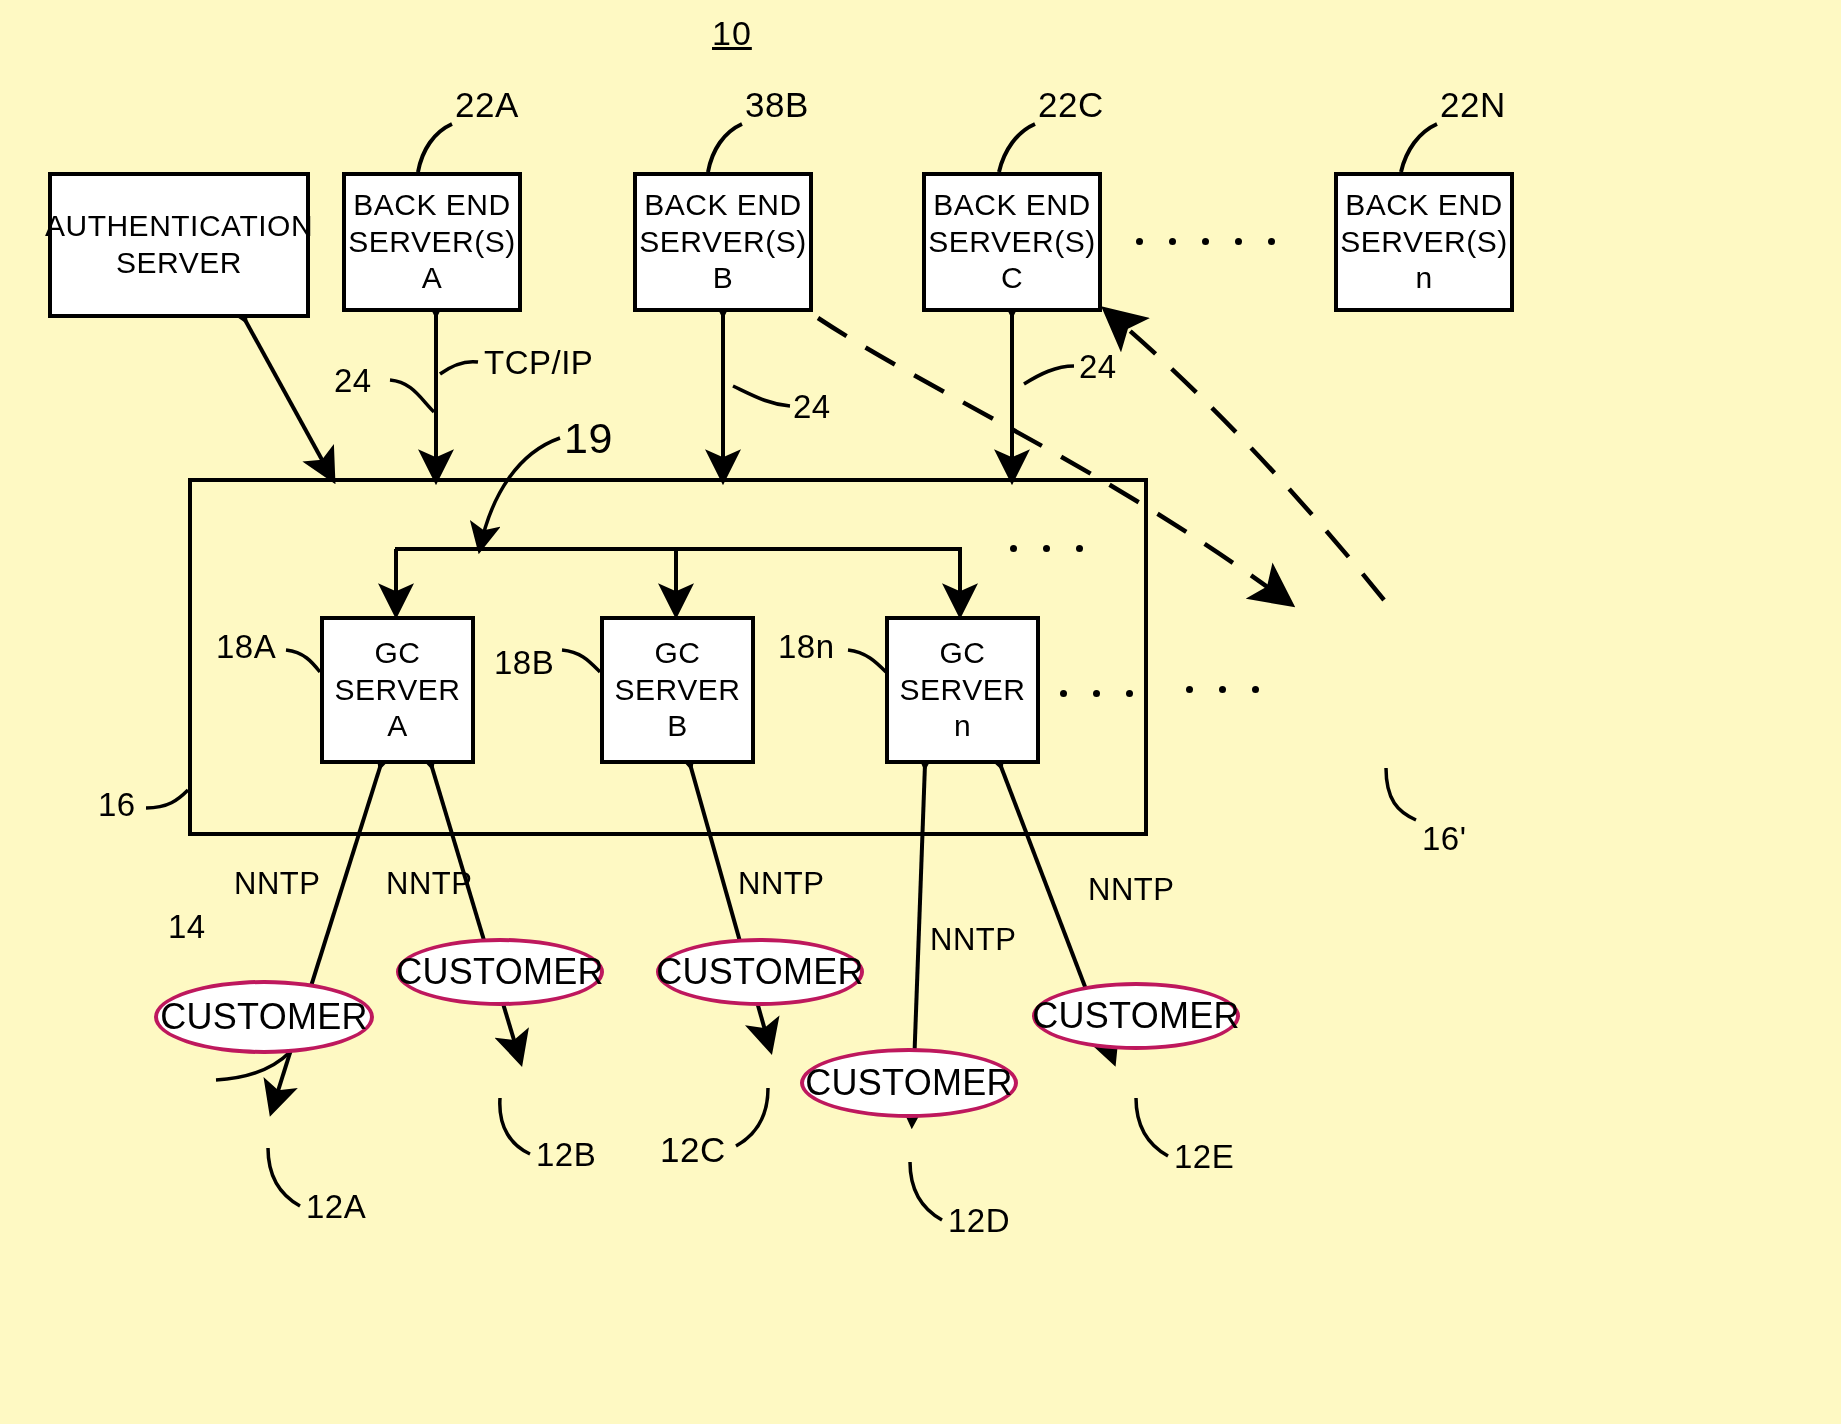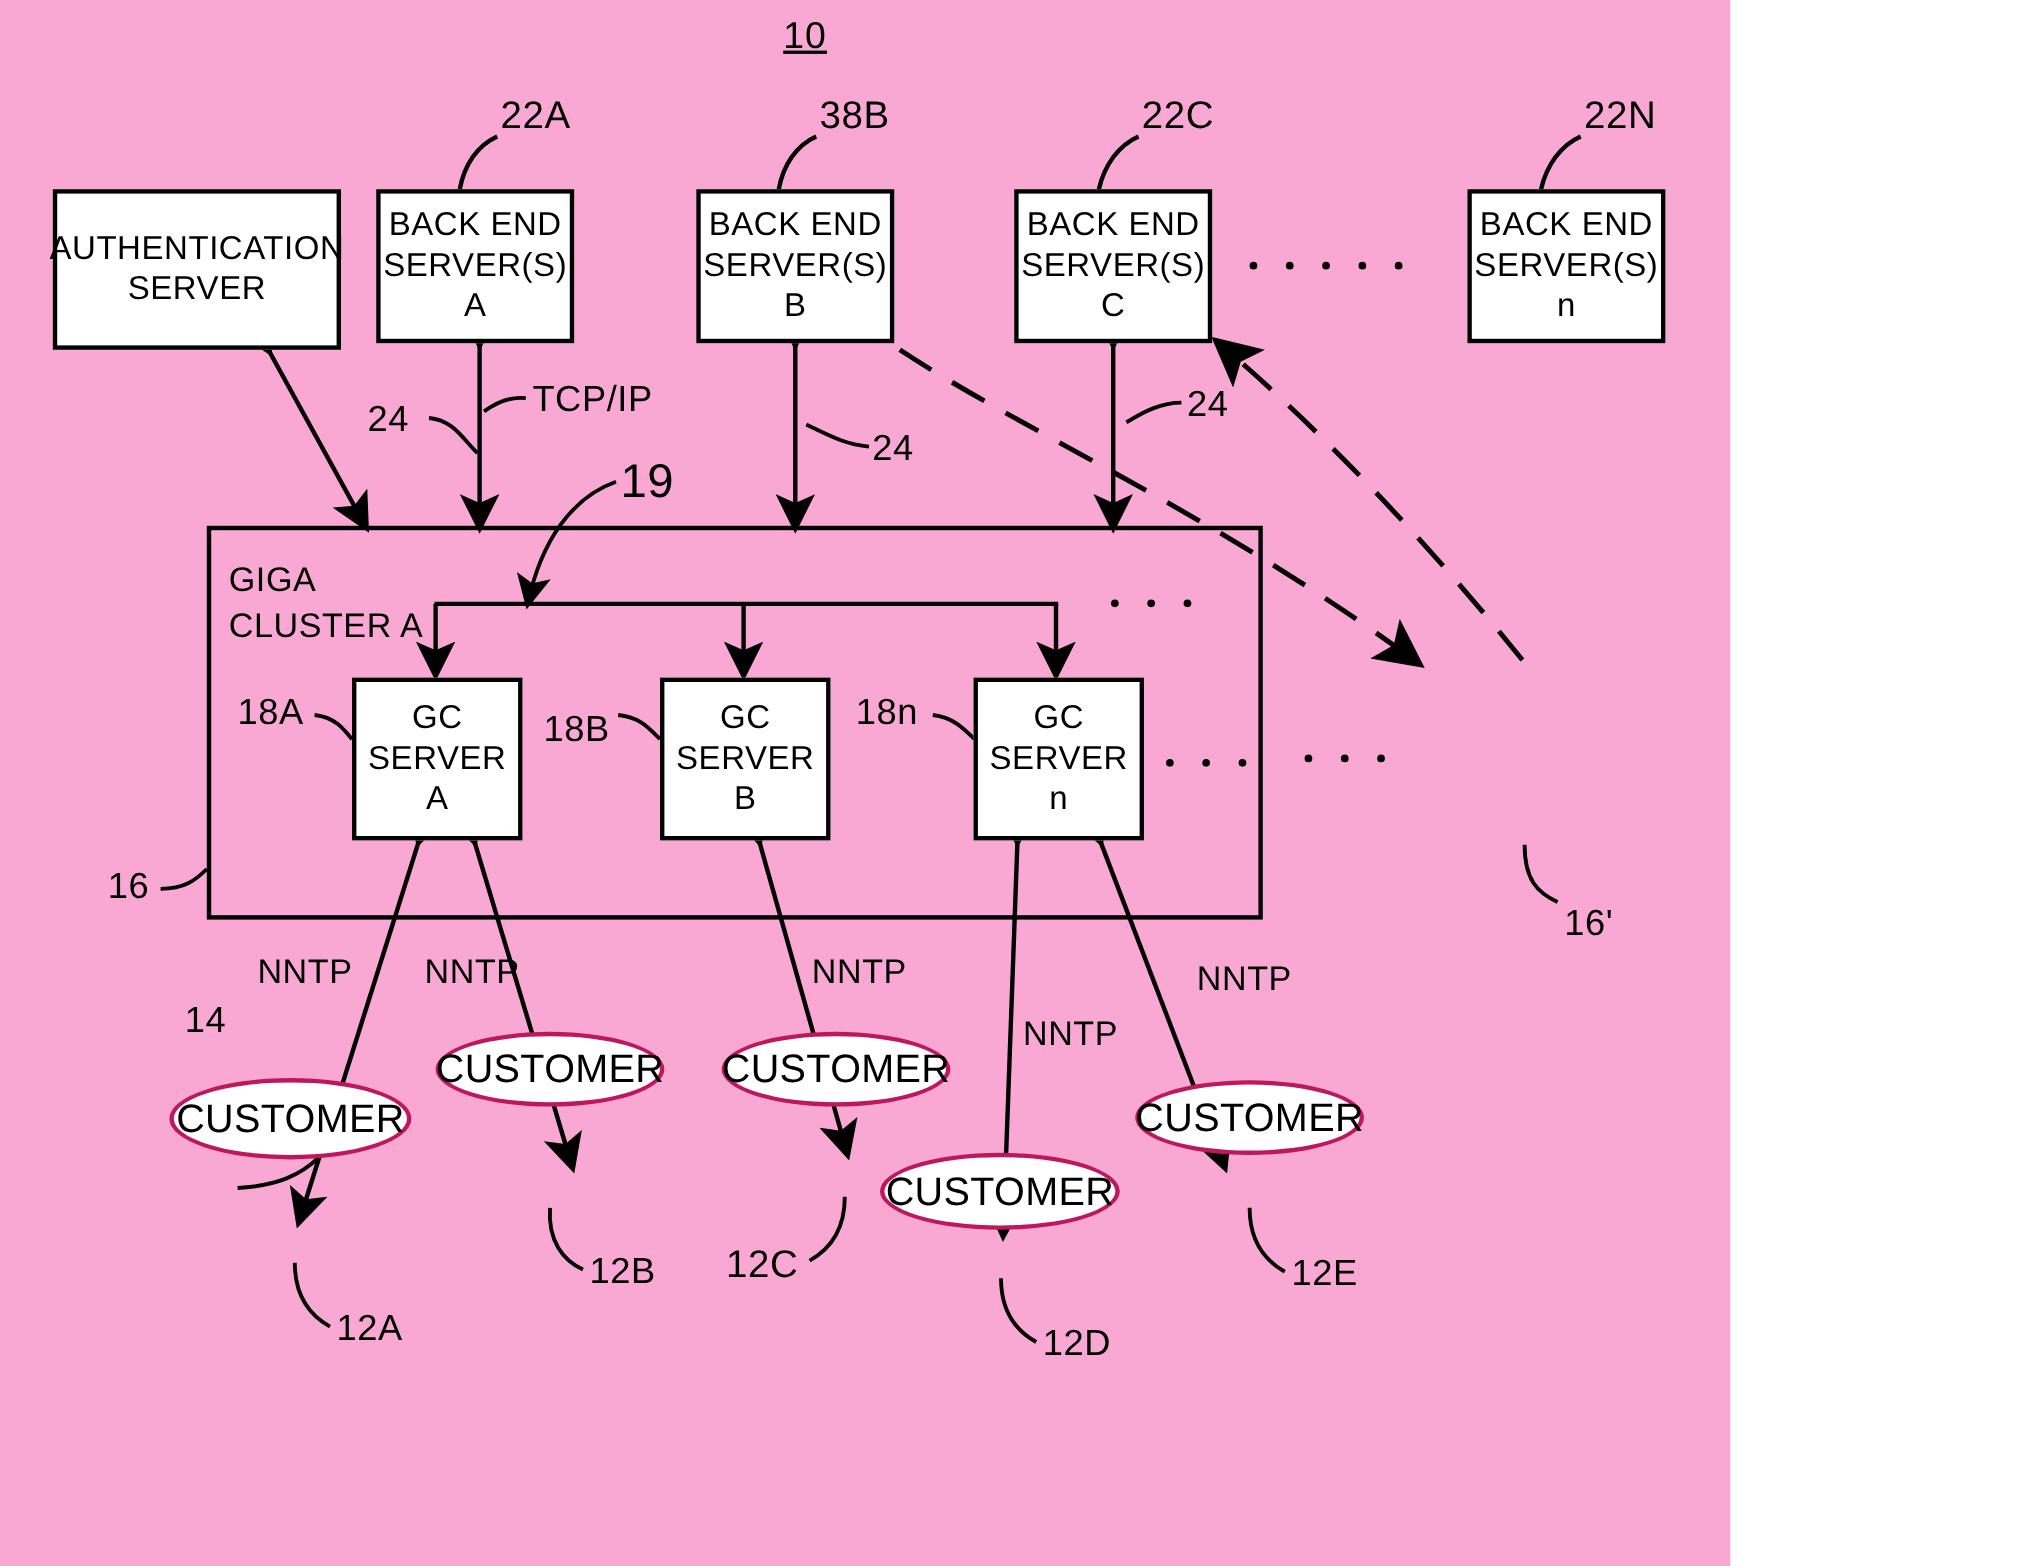--- a/index.html
+++ b/index.html
@@ -2,23 +2,23 @@
 <html><head>
 <meta charset="utf-8">
 <style>
   html, body {
     margin: 0;
     padding: 0;
     background: #ffffff;
   }
   #canvas {
     position: relative;
-    width: 1573px;
+    width: 1841px;
     height: 1424px;
-    background: #f9a8d4;
+    background: #fef9c3;
     font-family: "Liberation Sans", sans-serif;
     overflow: hidden;
   }
   svg.layer {
     position: absolute;
     left: 0;
     top: 0;
     width: 1845px;
     height: 1424px;
   }
@@ -227,24 +227,20 @@
   <div class="reftxt" style="left:1440px; top:85px; font-size:35px;">22N</div>
 
   <div class="proto" style="left:484px; top:344px; font-size:33px;">TCP/IP</div>
   <div class="reftxt" style="left:334px; top:362px; font-size:33px;">24</div>
   <div class="reftxt" style="left:793px; top:388px; font-size:33px;">24</div>
   <div class="reftxt" style="left:1079px; top:348px; font-size:33px;">24</div>
   <div class="reftxt" style="left:564px; top:414px; font-size:43px;">19</div>
 
   <div class="clusterbox" style="left:188px; top:478px; width:960px; height:358px;"></div>
 
-  <div class="clusterlabel" style="left:208px; top:506px;">
-    <div>GIGA</div>
-    <div>CLUSTER A</div>
-  </div>
 
   <div class="dots" style="left:1010px; top:545px;">
     <i></i>
       <i></i>
       <i></i>
   </div>
 
   <div class="dots" style="left:1060px; top:690px;">
     <i></i>
       <i></i>

